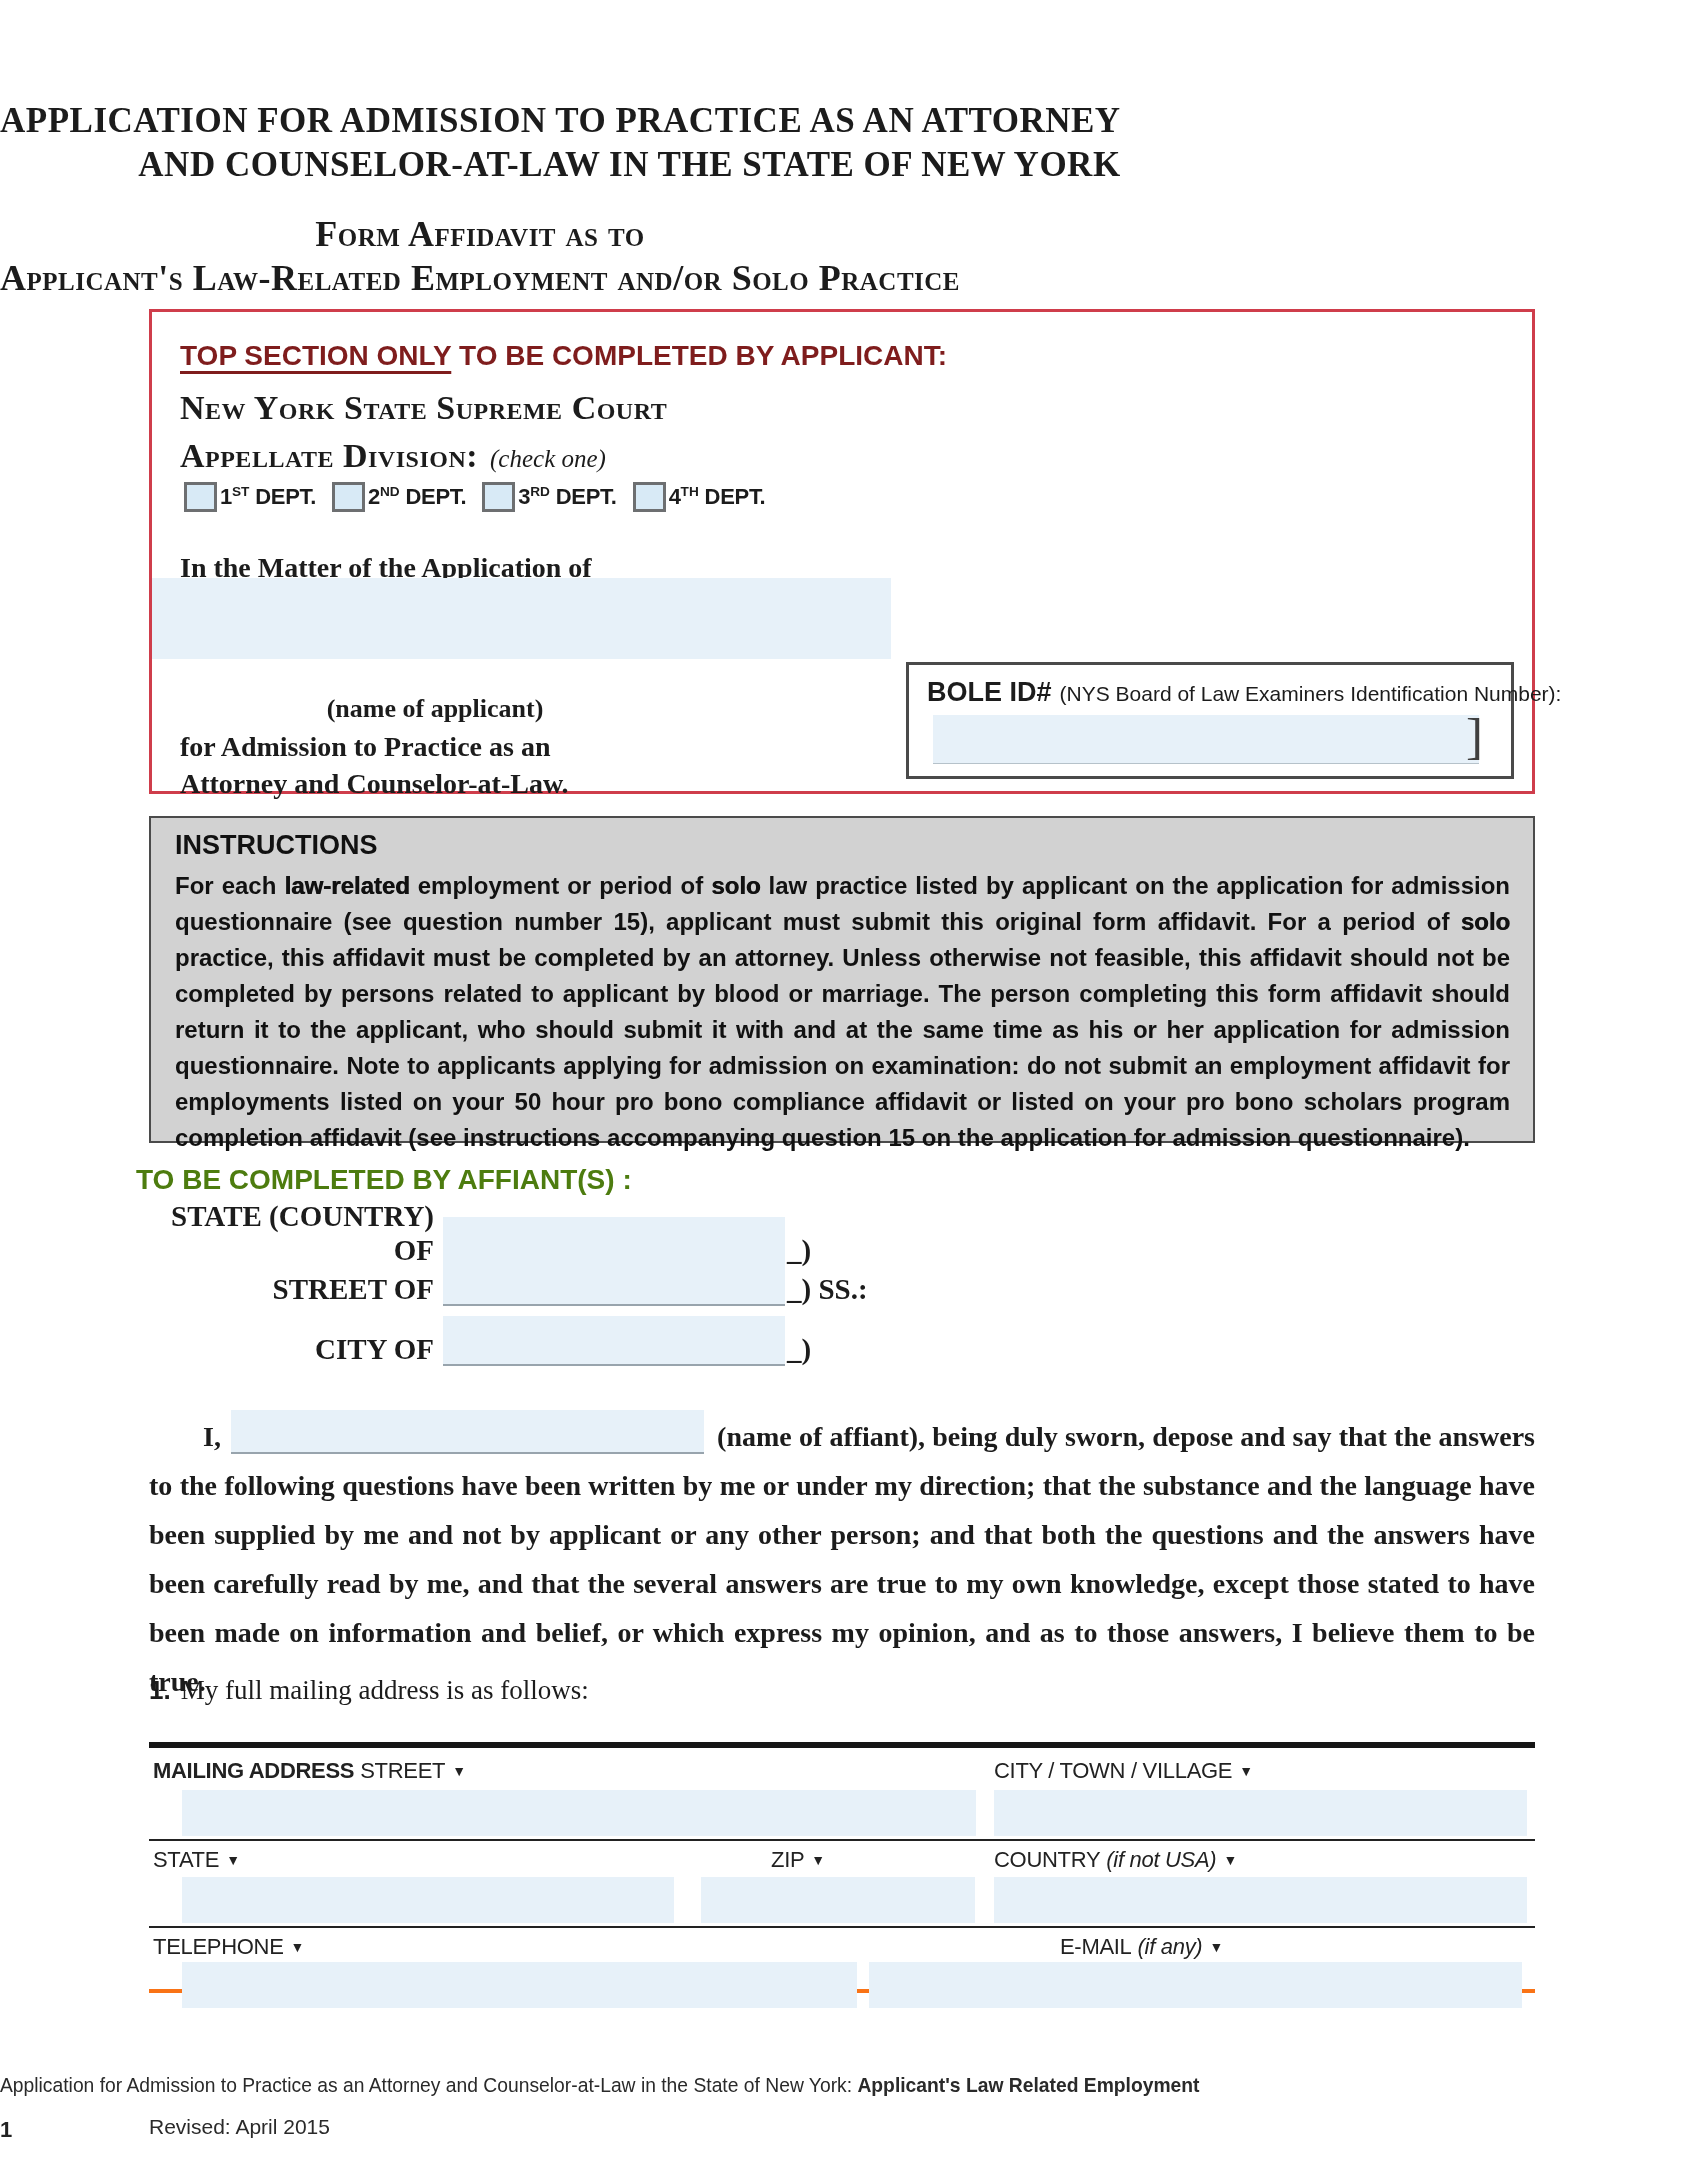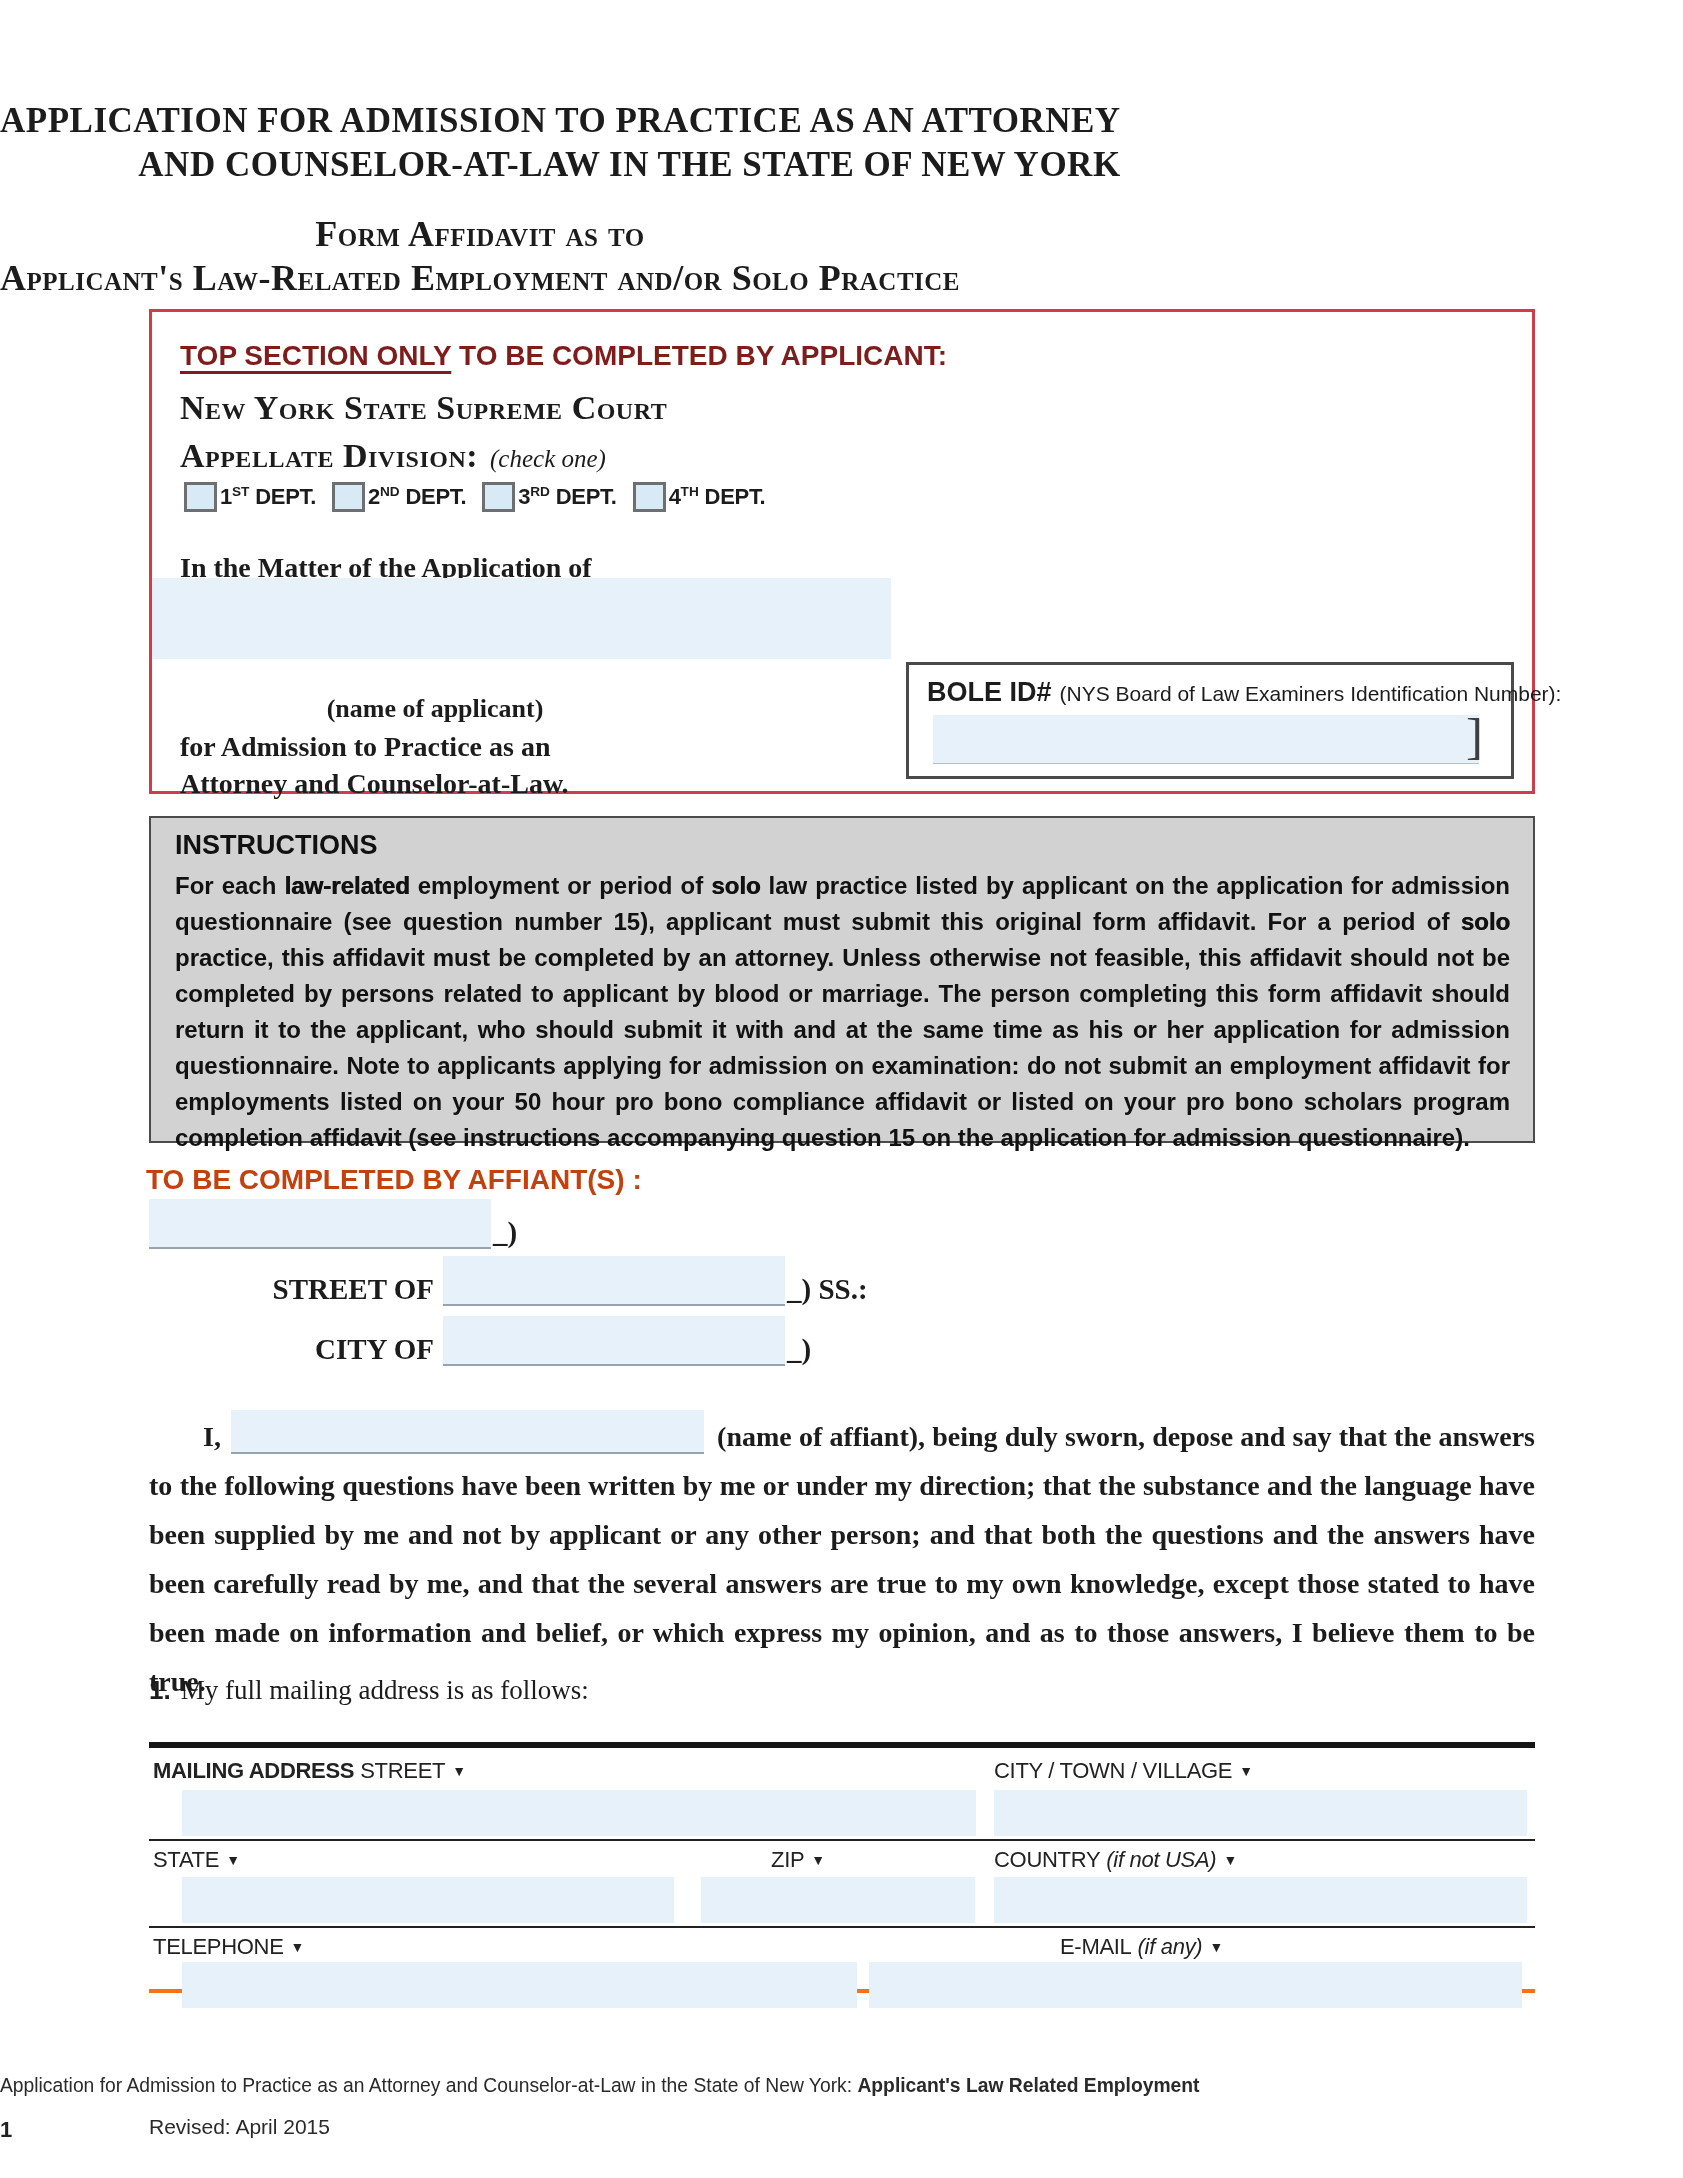--- a/index.html
+++ b/index.html
@@ -39,21 +39,21 @@
   .bole-bracket{position:absolute;right:-4px;top:-4px;font-size:51px;line-height:51px;color:#3f3f3f;font-weight:normal;}
 
   
   .instructions-box{left:149px;top:816px;width:1382px;height:323px;background:#d2d2d2;border:2px solid #4b4b4b;color:#111;}
   .instructions-heading{left:24px;top:12px;font-size:27px;font-weight:bold;}
   .instructions-body{left:24px;top:50px;width:1335px;font-size:24px;line-height:36px;font-weight:bold;text-align:justify;}
   .seg-bb{text-shadow:0.6px 0 0 currentColor;}
   .seg-bi{}
 
   
-  .affiant-heading{left:146px;top:1164px;font-size:28px;font-weight:bold;color:#c2410c;}
+  .affiant-heading{left:136px;top:1164px;font-size:28px;font-weight:bold;color:#4d7c0f;}
   .jurat-row{left:149px;width:752px;display:flex;align-items:flex-end;}
   .jurat-label{width:285px;text-align:right;font-size:29px;font-weight:bold;padding-right:9px;line-height:34px;}
   .jurat-field{width:342px;height:48px;}
   .jurat-suffix{font-size:29px;font-weight:bold;line-height:34px;margin-left:2px;white-space:pre;}
 
   .oath{left:149px;top:1410px;width:1386px;font-size:28px;line-height:49px;font-weight:bold;text-align:justify;text-indent:54px;}
   .seg-field{display:inline-block;background:#e7f1f9;border-bottom:2px solid #98a4ad;vertical-align:-8px;margin:0 6px 0 10px;text-indent:0;}
 
   .q1{left:149px;top:1675px;font-size:27px;}
   .q1-num{font-family:"Liberation Sans","DejaVu Sans",sans-serif;font-weight:bold;font-size:26px;}
@@ -134,20 +134,21 @@
   </div>
 
   <div class="abs instructions-box sans">
     <div class="abs instructions-heading">INSTRUCTIONS</div>
     <div class="abs instructions-body"><span>For each </span><span class="seg-bb">law-related</span><span> employment or period of </span><span class="seg-bb">solo</span><span> law practice listed by applicant on the application for admission questionnaire (</span><span class="seg-bi">see</span><span> question number 15), applicant must submit this original form affidavit. For a period of </span><span class="seg-bb">solo</span><span> practice, this affidavit must be completed by an attorney. Unless otherwise not feasible, this affidavit should not be completed by persons related to applicant by blood or marriage. The person completing this form affidavit should return it to the applicant, who should submit it with and at the same time as his or her application for admission questionnaire. Note to applicants applying for admission on examination: do not submit an employment affidavit for employments listed on your 50 hour pro bono compliance affidavit or listed on your pro bono scholars program completion affidavit (see instructions accompanying question 15 on the application for admission questionnaire).</span></div>
   </div>
 
   <div class="abs affiant-heading sans">TO BE COMPLETED BY AFFIANT(S) :</div>
 
   <div class="abs jurat-row" style="top:1199px;">
+    <div class="jurat-label">STATE (COUNTRY) OF</div>
     <div class="jurat-field field underlined"></div>
     <div class="jurat-suffix">_)</div>
   </div>
   <div class="abs jurat-row" style="top:1256px;">
     <div class="jurat-label">STREET OF</div>
     <div class="jurat-field field underlined"></div>
     <div class="jurat-suffix">_) SS.:</div>
   </div>
   <div class="abs jurat-row" style="top:1316px;">
     <div class="jurat-label">CITY OF</div>

